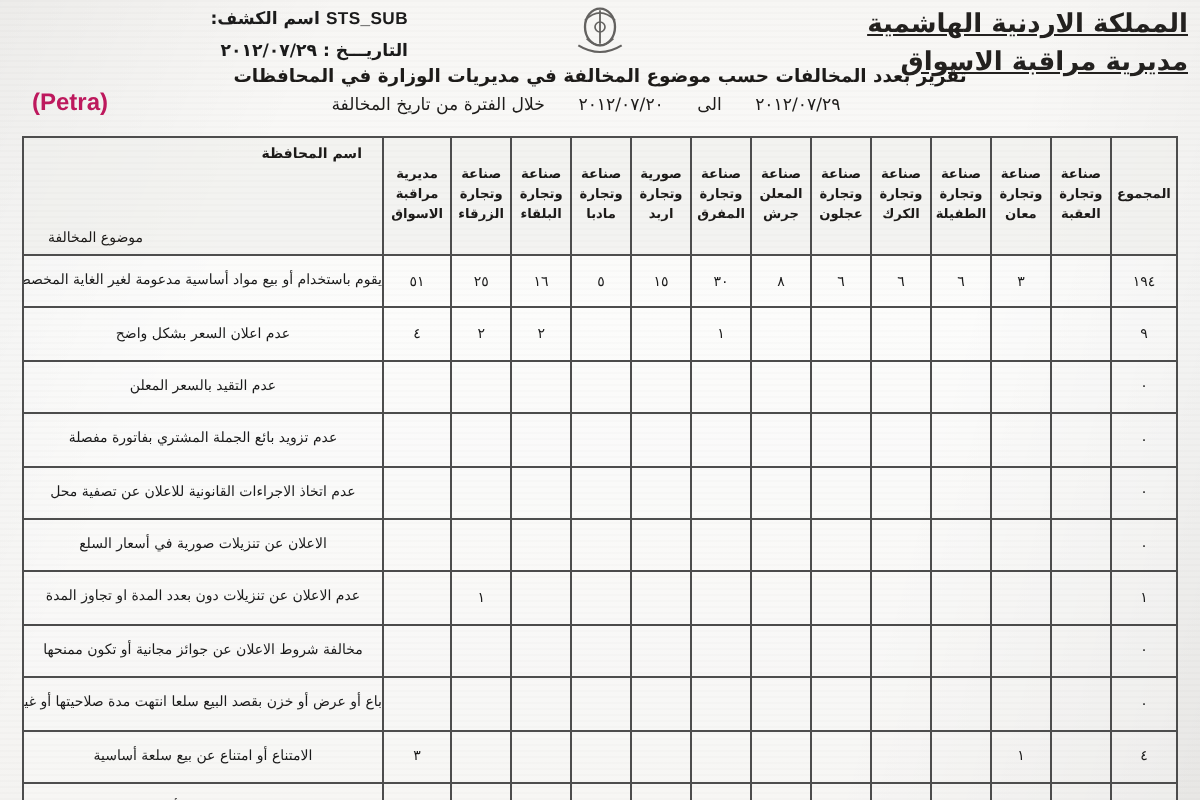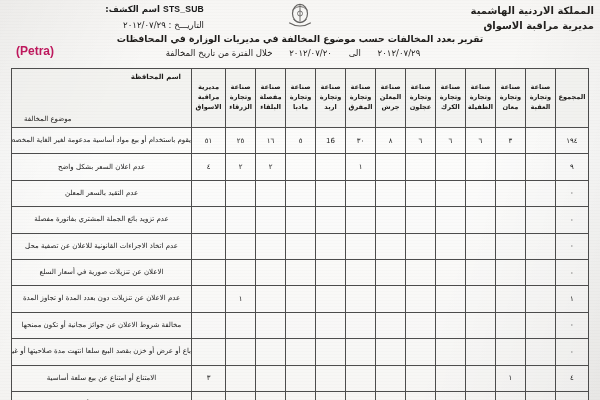--- a/index.html
+++ b/index.html
@@ -41,24 +41,25 @@
 
   
   .hdr-right {
     position: absolute;
     top: 4px;
     right: 6px;
     text-align: right;
     line-height: 1.45;
   }
   .hdr-right div {
-    font-size: 10px;
+    font-size: 13px;
     font-weight: bold;
     color: #23211f;
     white-space: nowrap;
+    text-decoration: underline;
   }
   .hdr-left {
     position: absolute;
     top: 3px;
     left: 14px;
     text-align: right;
     line-height: 1.5;
     width: 190px;
   }
   .hdr-left .kashf {
@@ -68,21 +69,21 @@
     direction: rtl;
   }
   .hdr-left .kashf .lat {
     direction: ltr;
     display: inline-block;
     font-family: "Liberation Sans", sans-serif;
     letter-spacing: .2px;
   }
   .hdr-left .tarikh {
     font-size: 8.6px;
-    font-weight: normal;
+    font-weight: bold;
     white-space: nowrap;
     margin-top: 3px;
   }
   .petra {
     position: absolute;
     top: 44px;
     left: 16px;
     font-family: "Liberation Sans", sans-serif;
     font-size: 12px;
     font-weight: bold;
@@ -287,27 +288,27 @@
           <th>
               <span class="colh">صناعة وتجارة عجلون</span>
             </th>
           <th>
               <span class="colh">صناعة المعلن جرش</span>
             </th>
           <th>
               <span class="colh">صناعة وتجارة المفرق</span>
             </th>
           <th>
-              <span class="colh">صناعة وتجارة اربد</span>
+              <span class="colh">صورية وتجارة اربد</span>
             </th>
           <th>
               <span class="colh">صناعة وتجارة مادبا</span>
             </th>
           <th>
-              <span class="colh">صناعة مفصلة البلقاء</span>
+              <span class="colh">صناعة وتجارة البلقاء</span>
             </th>
           <th>
               <span class="colh">صناعة وتجارة الزرقاء</span>
             </th>
           <th>
               <span class="colh">مديرية مراقبة الاسواق</span>
             </th>
           <th class="corner">
             <span class="c-top">اسم المحافظة</span>
             <span class="c-bot">موضوع المخالفة</span>
@@ -317,21 +318,21 @@
       <tbody>
           <tr class="data-row">
             <td class="num total-col">١٩٤</td>
             <td class="num"></td>
             <td class="num">٣</td>
             <td class="num">٦</td>
             <td class="num">٦</td>
             <td class="num">٦</td>
             <td class="num">٨</td>
             <td class="num">٣٠</td>
-            <td class="num">16</td>
+            <td class="num">١٥</td>
             <td class="num">٥</td>
             <td class="num">١٦</td>
             <td class="num">٢٥</td>
             <td class="num">٥١</td>
             <td class="subject">يقوم باستخدام أو بيع مواد أساسية مدعومة لغير الغاية المخصصة لها</td>
           </tr>
           <tr class="data-row">
             <td class="num total-col">٩</td>
             <td class="num"></td>
             <td class="num"></td>

